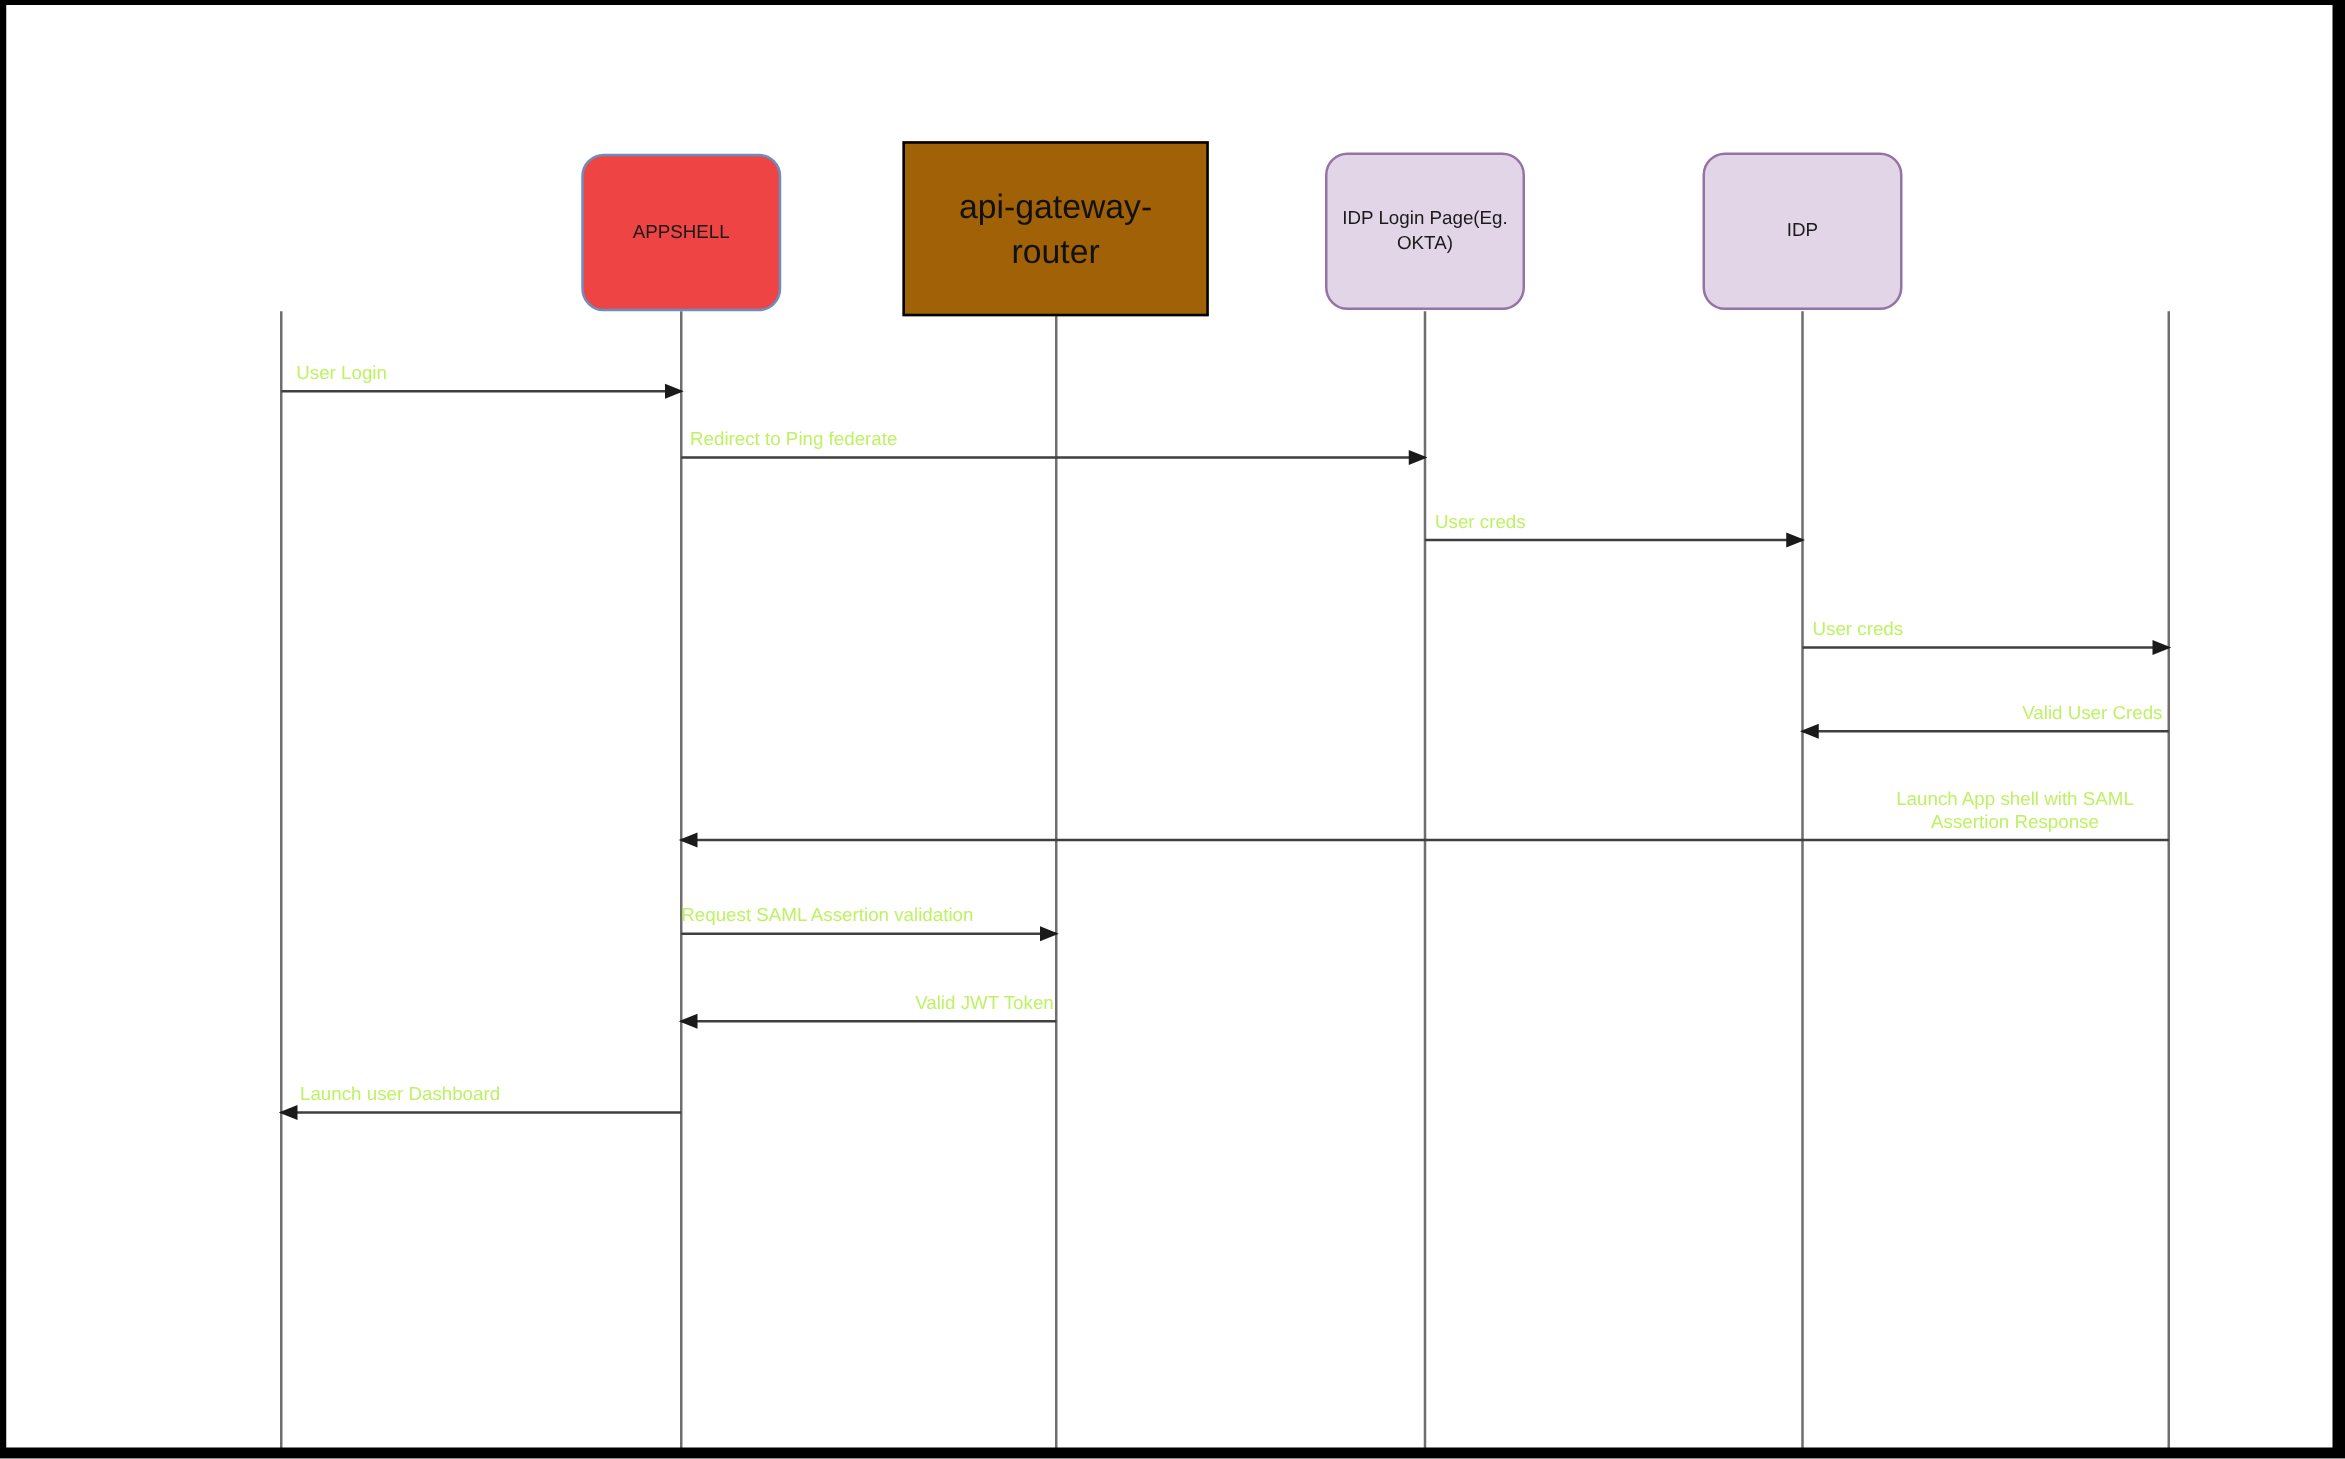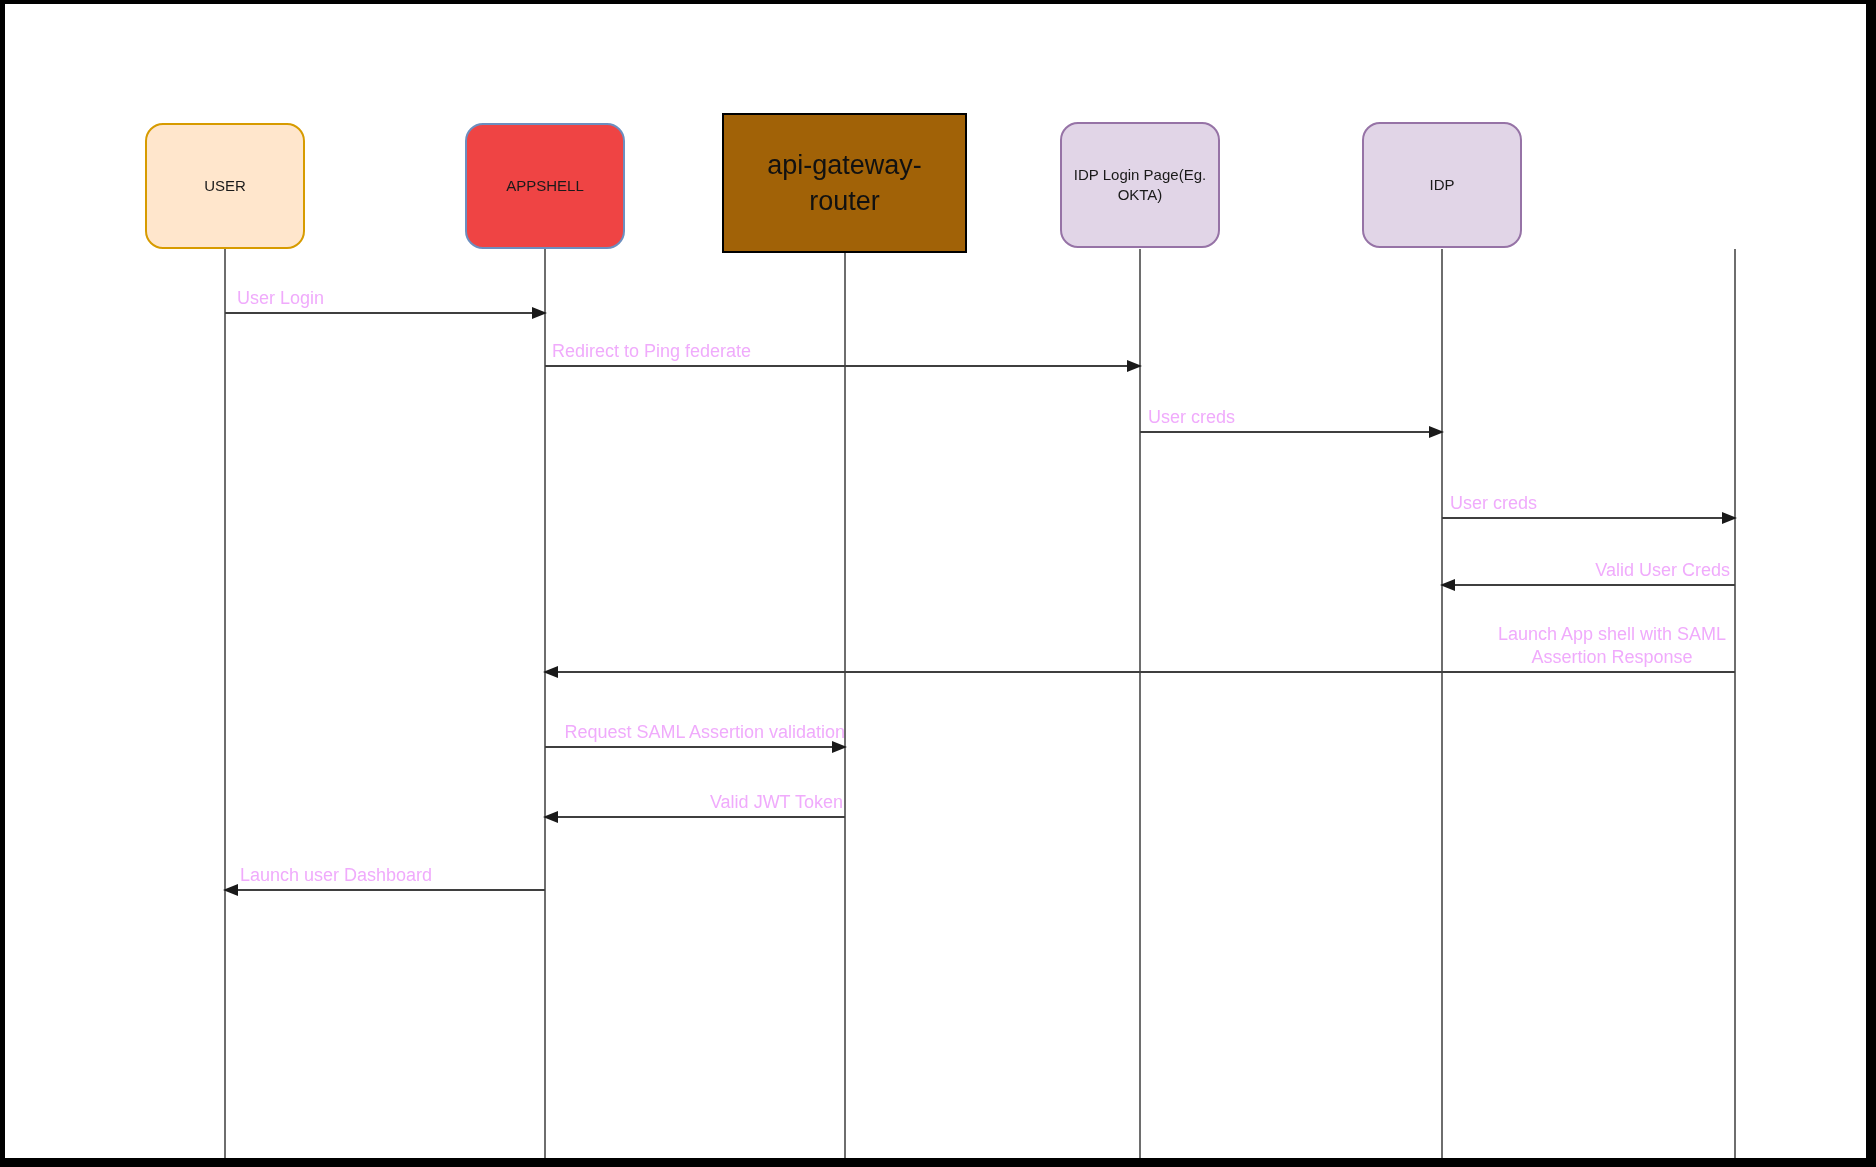--- a/index.html
+++ b/index.html
@@ -58,49 +58,46 @@
   }
   .head-left {
     left:-2px; transform:translateY(-50%);
     border-top:6px solid transparent;
     border-bottom:6px solid transparent;
     border-right:15px solid #1a1a1a;
   }
   .msg-label {
     position:absolute;
     bottom:5px;
-    font-size:18px;
-    color:#f0abfc;
+    font-size:15px;
+    color:#bef264;
     white-space:nowrap;
     line-height:1.25;
   }
   .lbl-left   { left:12px; }
   .lbl-right  { right:5px; text-align:right; }
-  .lbl-center { left:0; width:100%; text-align:right; }
+  .lbl-center { left:0; width:100%; text-align:left; }
   .lbl-wrap   { white-space:normal; }
   #msg-5 .msg-label { left:auto; right:2px; width:242px; text-align:center; }
   #msg-6 .msg-label { width:100%; }
 </style>
 </head>
 <body>
 
 <div id="canvas">
 
   <div class="frame-border"></div>
 
   <div class="lifeline" style="left:224px;"></div>
   <div class="lifeline" style="left:544px;"></div>
   <div class="lifeline" style="left:844px; top:252px;"></div>
   <div class="lifeline" style="left:1139px;"></div>
   <div class="lifeline" style="left:1441px;"></div>
   <div class="lifeline" style="left:1734px;"></div>
 
-  <div class="actor-box actor-rounded" id="actor-user" style="left: 145px; background: rgb(255, 230, 204); border-color: rgb(215, 155, 0);">
-    <span class="actor-label">USER</span>
-  </div>
 
   <div class="actor-box actor-rounded" id="actor-appshell" style="left: 465px; background: #ef4444; border-color: rgb(108, 142, 191);">
     <span class="actor-label">APPSHELL</span>
   </div>
 
   <div class="actor-box actor-rect" id="actor-api" style="left: 722px; top: 113px; width: 245px; height: 140px; background: #a16207; border-color: rgb(0, 0, 0);">
     <span class="actor-label">api-gateway-router</span>
   </div>
 
   <div class="actor-box actor-rounded" id="actor-idp-login" style="left: 1060px; top: 122px; background: rgb(225, 213, 231); border-color: rgb(150, 115, 166);">

